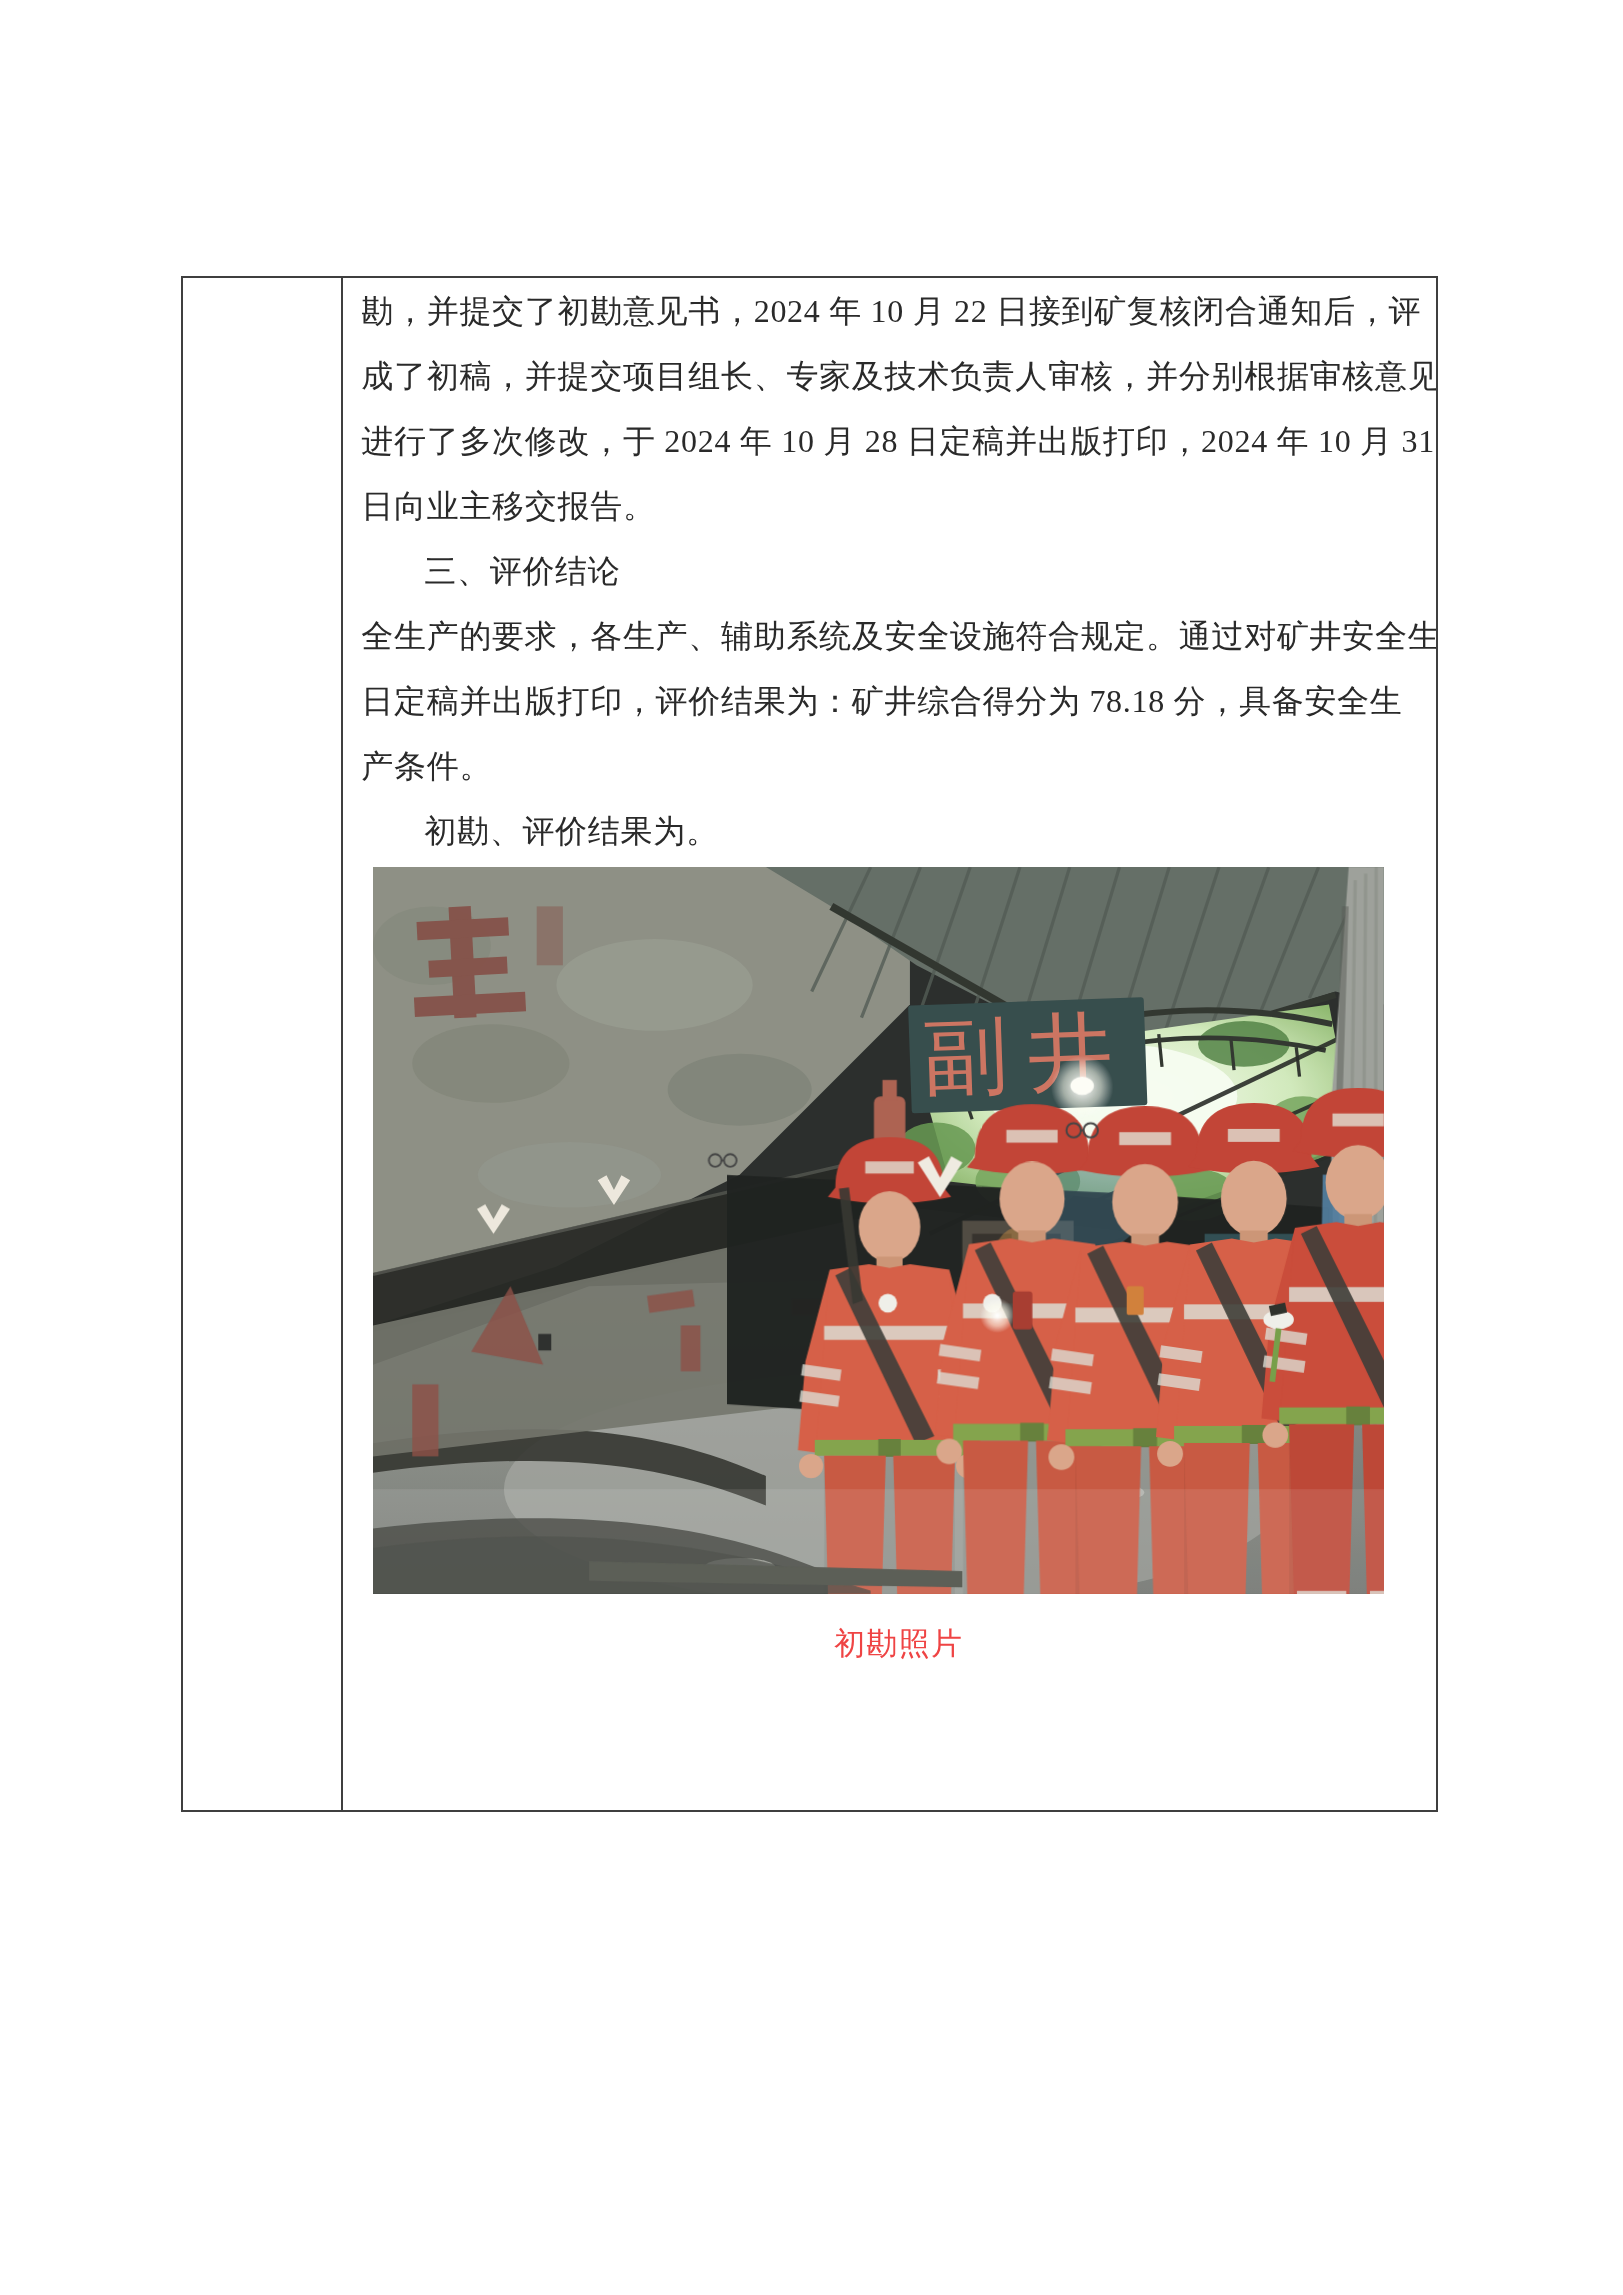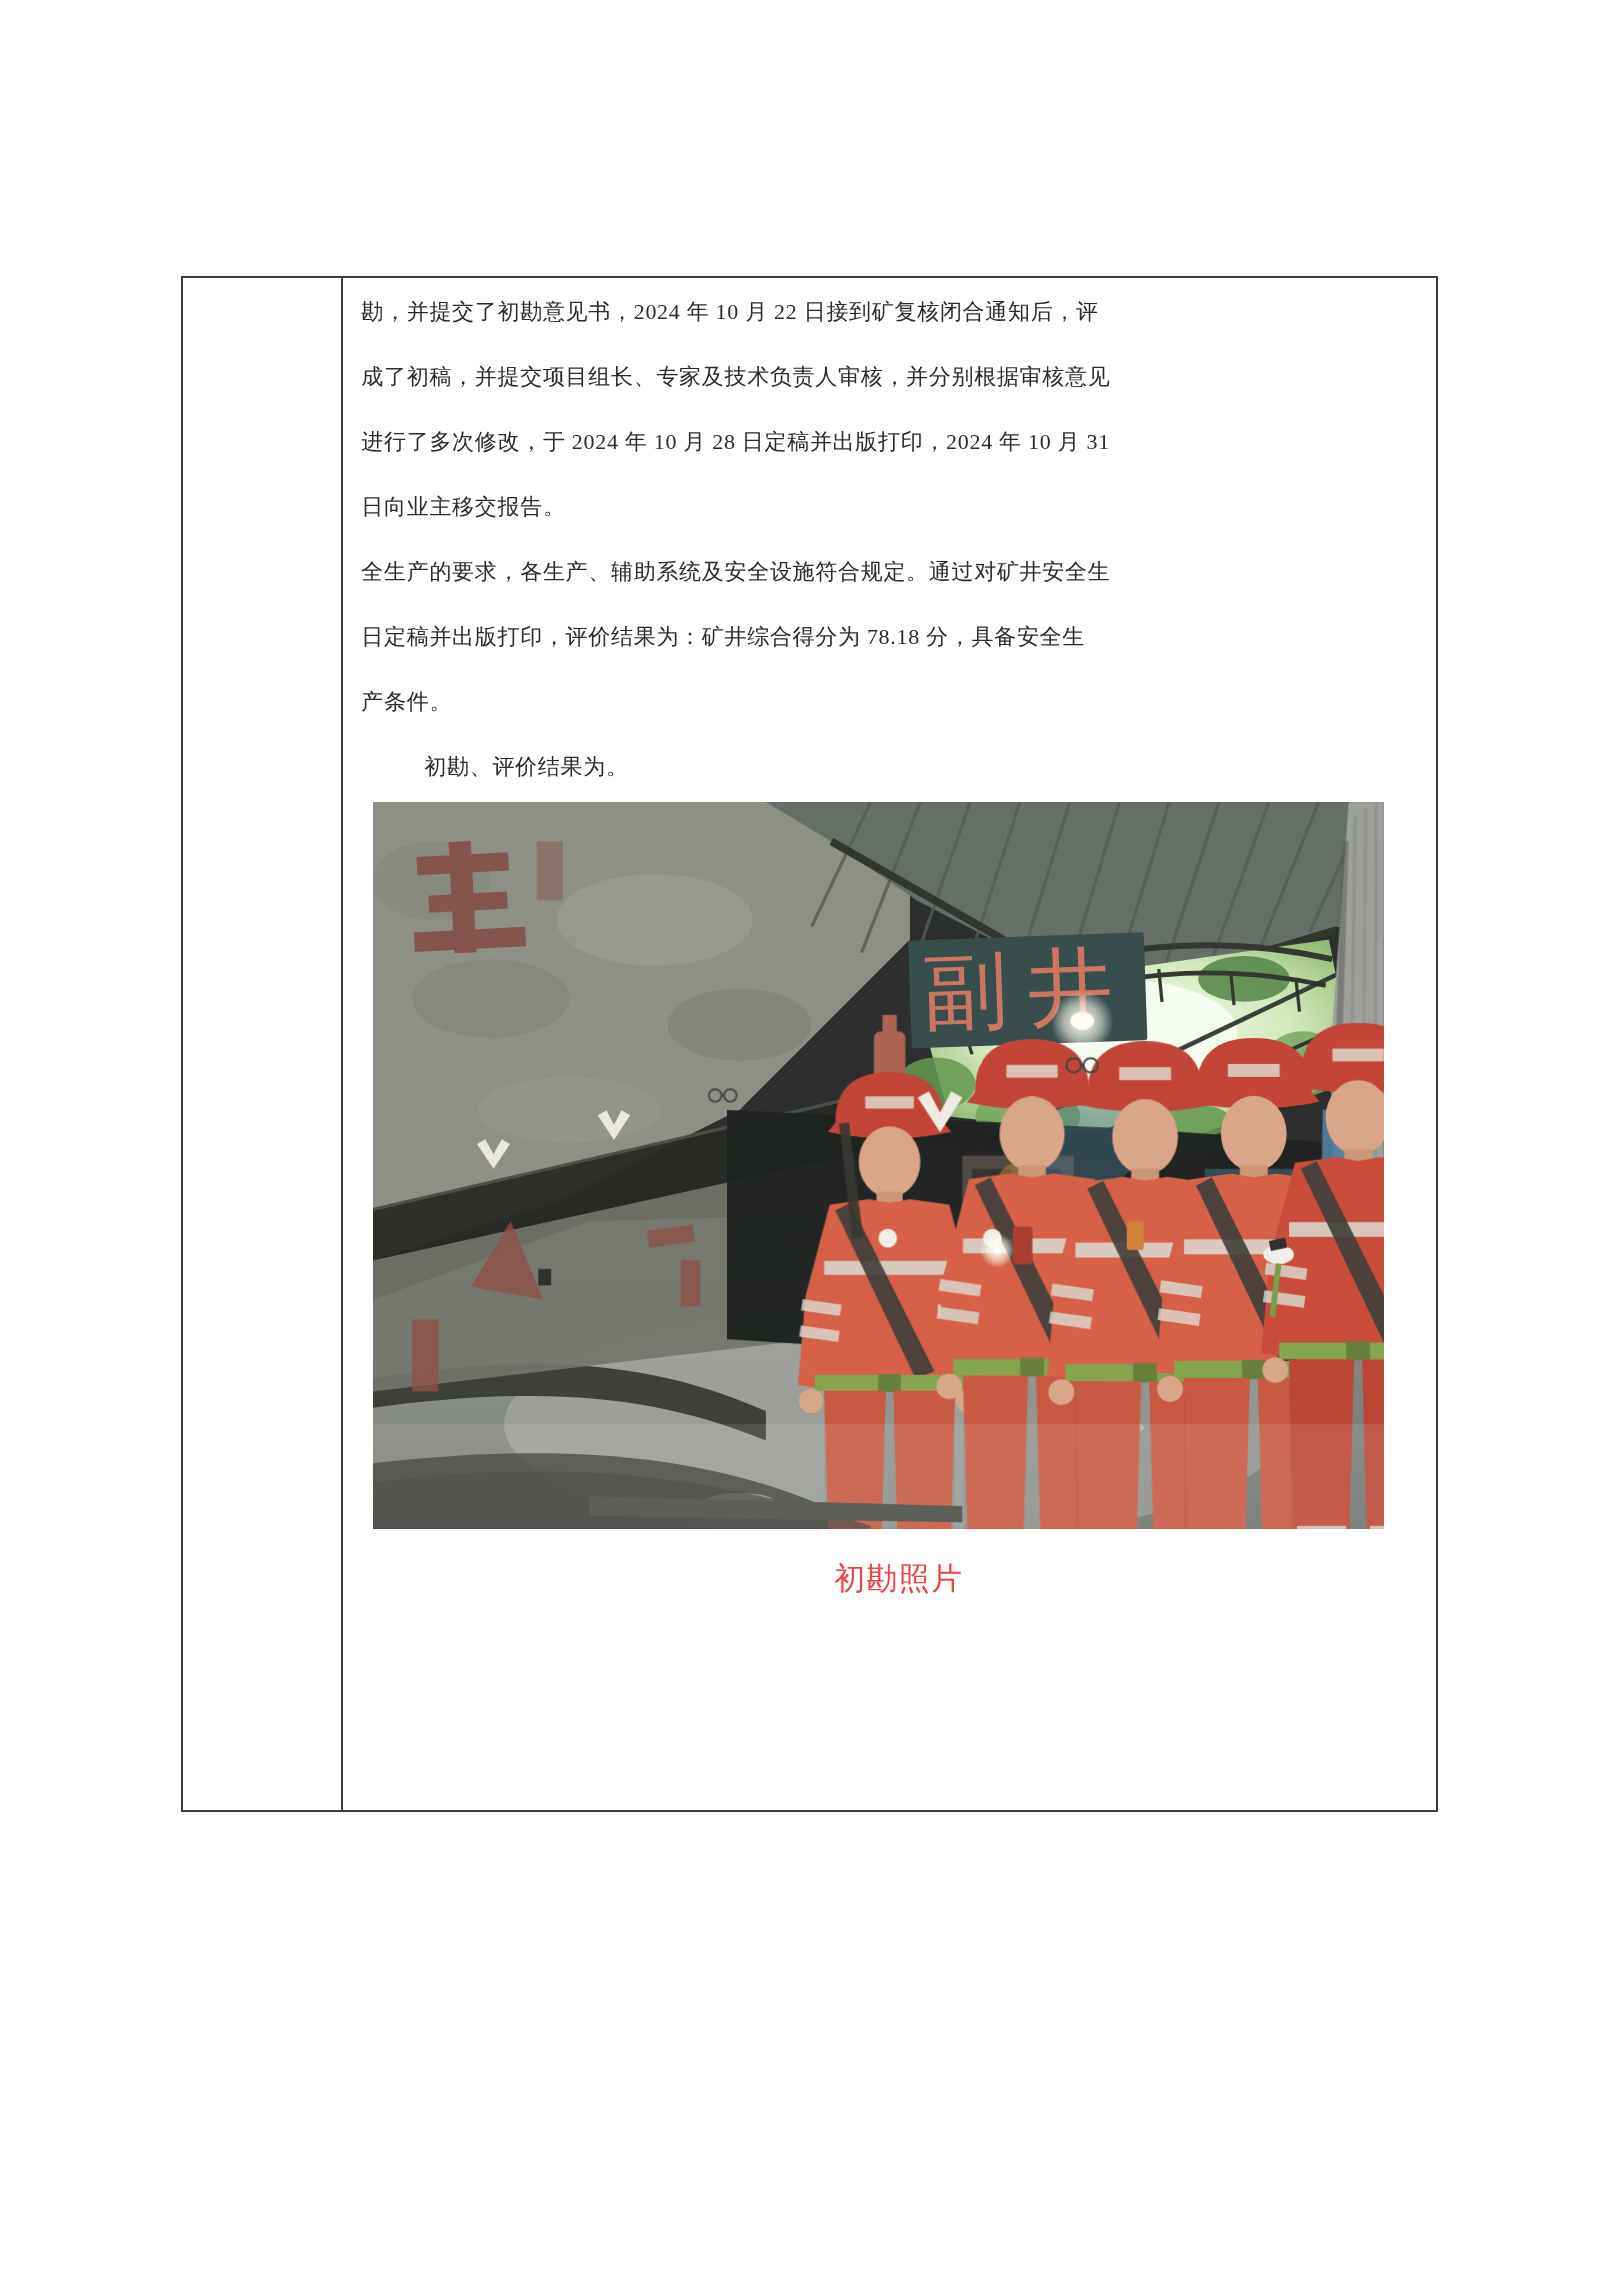--- a/index.html
+++ b/index.html
@@ -12,21 +12,21 @@
     position:absolute;left:181px;top:276px;width:1257px;height:1536px;
     border:2.6px solid #3f3f3f;box-sizing:border-box;display:flex;background:#fff;
   }
   .stub-cell{
     width:158px;flex:0 0 158px;border-right:2px solid #3f3f3f;box-sizing:content-box;
   }
   .main-cell{
     flex:1;padding:1.3px 0 0 18.3px;box-sizing:border-box;overflow:hidden;
   }
   .line{
-    font-size:22px;line-height:65px;letter-spacing:0.7px;white-space:nowrap;
+    font-size:32px;line-height:65px;letter-spacing:0.7px;white-space:nowrap;
     color:#2a2a2a;
   }
   .line.indent{padding-left:63px;}
   .b{font-weight:400;}
   .photo-wrap{
     margin:2.6px 0 0 11.8px;width:1011px;height:727px;position:relative;
   }
   .photo-wrap svg{display:block;}
   .caption{
     margin-top:20px;font-size:31px;line-height:59px;text-align:center;
@@ -37,20 +37,21 @@
 <body>
 
 <div class="doc-table">
   <div class="stub-cell"></div>
   <div class="main-cell">
 
     <div class="line"><span>勘，并提交了初勘意见书，2024 年 10 月 22 日接到矿复核闭合通知后，评</span></div>
     <div class="line"><span>成了初稿，并提交项目组长、专家及技术负责人审核，并分别根据审核意见</span></div>
     <div class="line"><span>进行了多次修改，于 2024 年 10 月 28 日定稿并出版打印，2024 年 10 月 31</span></div>
     <div class="line"><span>日向业主移交报告。</span></div>
+    <div class="line indent"><span>三、评价结论</span></div>
     <div class="line"><span>全生产的要求，各生产、辅助系统及安全设施符合规定。通过对矿井安全生</span></div>
     <div class="line"><span>日定稿并出版打印，</span><span class="b">评价结果为：矿井综合得分为 78.18 分，具备安全生</span></div>
     <div class="line"><span class="b">产条件。</span></div>
     <div class="line indent"><span>初勘、评价结果为。</span></div>
 
     <div class="photo-wrap">
       <svg width="1011" height="727" viewBox="0 0 1544 1110" xmlns="http://www.w3.org/2000/svg">
         <defs>
           <linearGradient id="groundGrad" x1="0" y1="0" x2="0" y2="1">
             <stop offset="0" stop-color="#9a9d97"></stop>

